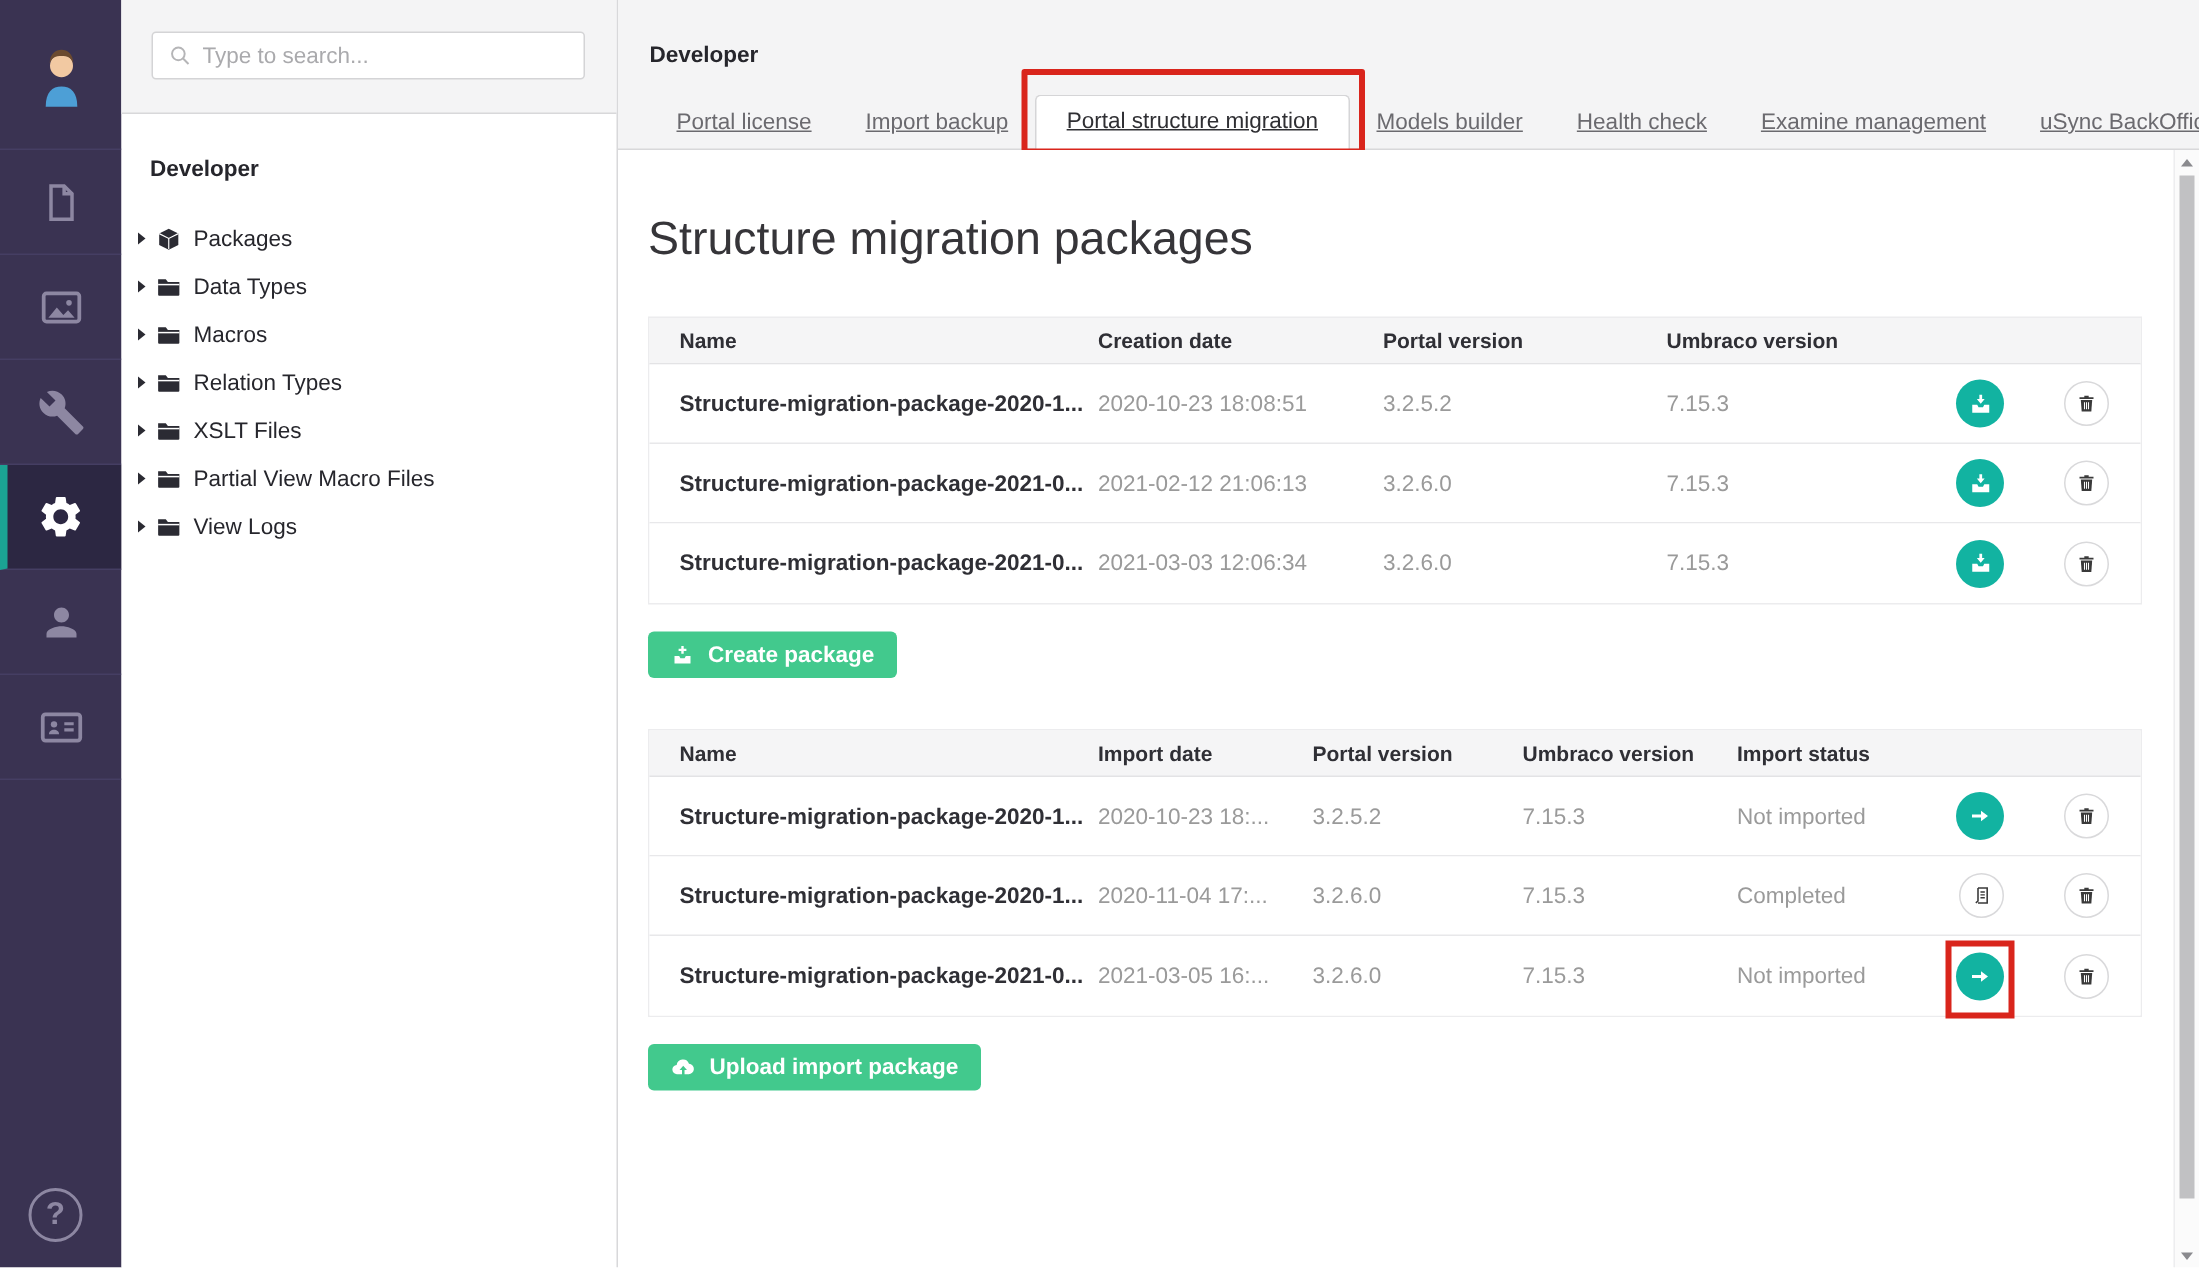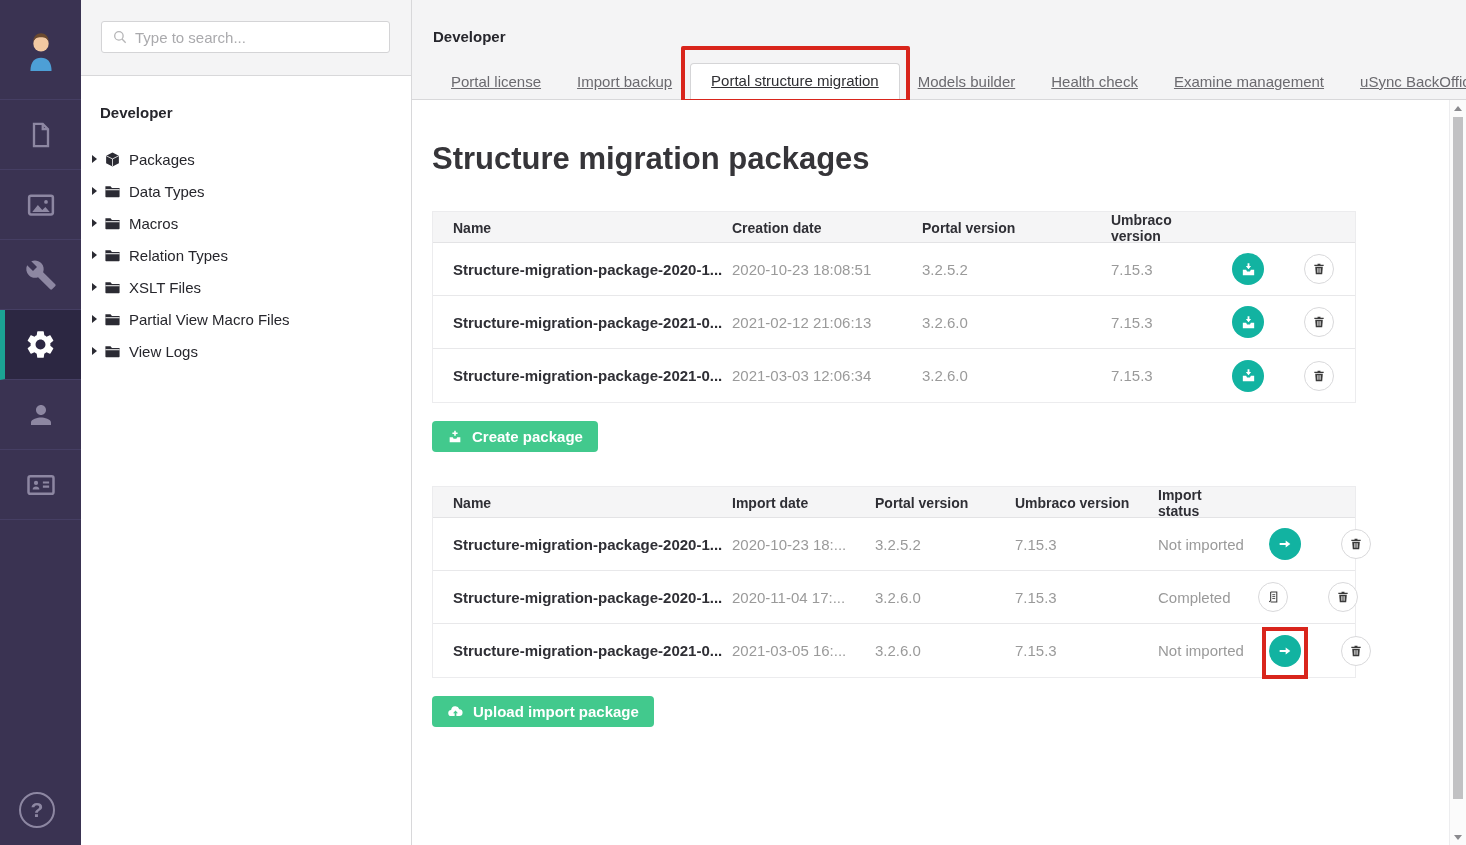--- a/index.html
+++ b/index.html
@@ -83,26 +83,26 @@
   .tab.active {
     background: #fff; border: 1px solid #d5d5d7; border-bottom: none;
     border-radius: 4px 4px 0 0; color: #2f2f33; padding: 8px 20px 11px; position: relative;
   }
   .tab.active.annotated::after {
     content: ""; position: absolute; inset: -18px -11px -3px -10px;
     border: 4px solid #d9251c; border-radius: 2px; pointer-events: none;
   }
 
   .content { position: absolute; top: 100px; left: 0; right: 17px; bottom: 0; background: #fff; padding-left: 20px; }
-  h1.section-title { font-size: 31px; font-weight: 700; color: #363539; line-height: 36px; }
+  h1.section-title { font-size: 31px; font-weight: 400; color: #363539; line-height: 36px; }
   #packages-title { margin-top: 41px; }
   #import-title { margin-top: 52px; }
 
   
-  .tbl { width: 924px; border: 1px solid #ececee; margin-top: 34px; }
+  .tbl { width: 996px; border: 1px solid #ececee; margin-top: 34px; }
   .tbl-head {
     display: grid; align-items: center; height: 31px;
     background: #f5f5f6; border-bottom: 1px solid #e3e3e5;
     font-size: 14px; font-weight: bold; color: #2f2f35;
   }
   .tbl-row {
     display: grid; align-items: center; height: 53px; font-size: 15px; background: #fff;
     border-bottom: 1px solid #e8e8ea;
   }
   .tbl-row:last-child { border-bottom: none; }

